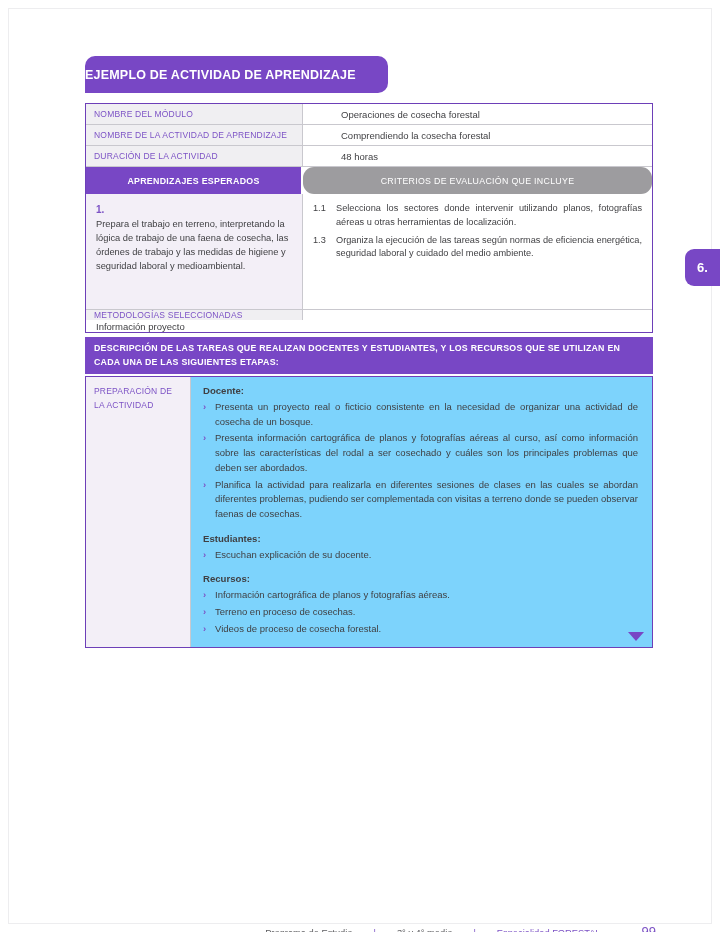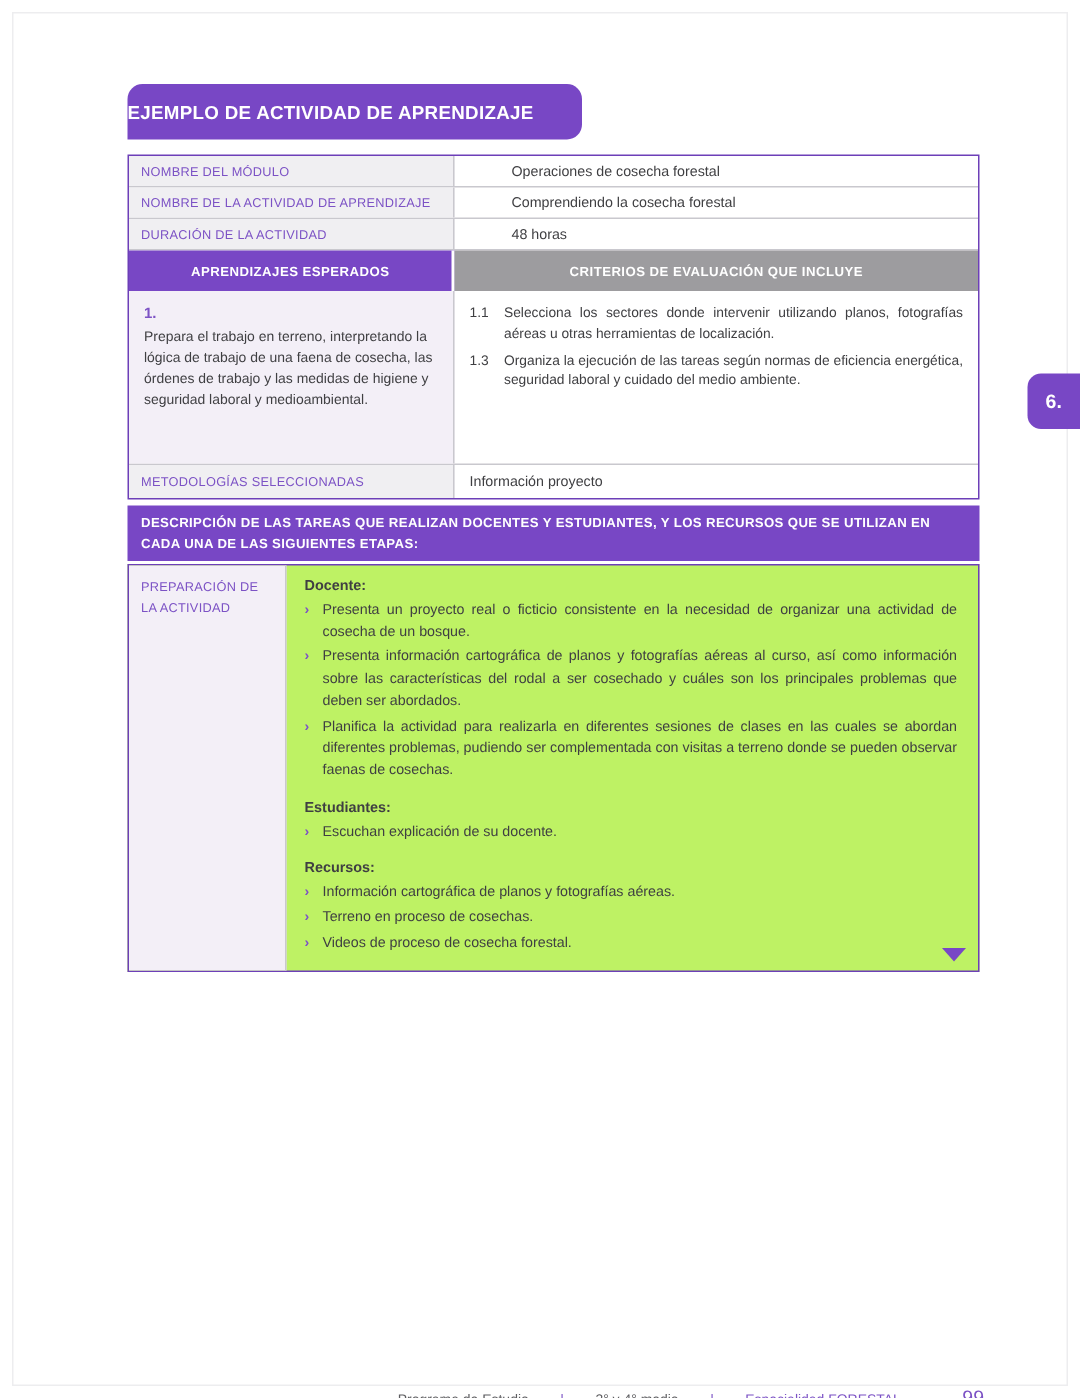--- a/index.html
+++ b/index.html
@@ -39,47 +39,47 @@
     font-size:8.5px;display:flex;align-items:center;padding:0 8px;
     border-right:1px solid var(--line_gray);letter-spacing:.2px;
   }
   .ival{flex:1;color:var(--text_dark);font-size:9.5px;display:flex;align-items:center;padding:0 10px;}
   .hdr-row{display:flex;height:27px;}
   .hdr-left{
     width:217px;background:var(--accent);color:#fff;font-size:8.8px;font-weight:bold;
     display:flex;align-items:center;justify-content:center;border-right:2px solid #fff;letter-spacing:.3px;
   }
   .hdr-right{
-    flex:1;background:var(--header_gray);color:#fff;font-size:8.8px;font-weight:bold;
-    display:flex;align-items:center;justify-content:center;letter-spacing:.3px;
+    flex:1;background:var(--header_gray);color:#fff;font-size:8.8px;font-weight:normal;
+    display:flex;align-items:center;justify-content:center;letter-spacing:.3px;border-radius:11px;
   }
   .content-row{display:flex;min-height:116px;border-bottom:1px solid var(--line_gray);}
   .content-left{
     width:217px;background:var(--lavender_bg);border-right:1px solid var(--line_gray);
     padding:8px 10px;color:var(--text_dark);font-size:9.3px;line-height:1.5;
   }
   .ae-number{color:var(--purple_text);font-weight:bold;font-size:10px;margin-bottom:1px;}
   .content-right{flex:1;padding:8px 10px 6px 10px;}
   .crit-item{display:flex;margin-bottom:4px;}
   .crit-num{width:23px;flex:none;color:var(--text_dark);font-size:9.2px;line-height:1.5;}
   .crit-text{flex:1;color:var(--text_dark);font-size:9.2px;line-height:1.5;text-align:justify;}
-  .meth-row{display:flex;height:22px;}
+  .meth-row{display:flex;height:22px;flex-direction:column;}
   .meth-row .ilabel,.meth-row .ival{border-bottom:none;}
 
   
   .desc-bar{
     position:absolute;left:85px;top:337px;width:568px;
     background:var(--accent);color:#fff;font-weight:bold;font-size:8.8px;
     padding:5px 9px;line-height:1.55;letter-spacing:.25px;
   }
 
   
   .prep-table{
     position:absolute;left:85px;top:376px;width:568px;height:272px;
-    border:1px solid var(--accent_dark);display:flex;background:#bef264;
+    border:1px solid var(--accent_dark);display:flex;background:#7dd3fc;
   }
   .prep-label{
     width:105px;background:var(--lavender_bg);color:var(--purple_text);
     font-size:8.5px;padding:8px 6px 0 8px;line-height:1.6;letter-spacing:.2px;
     border-right:1px solid var(--line_gray);
   }
   .prep-content{flex:1;padding:8px 14px 8px 12px;position:relative;}
   .sec-heading{font-weight:bold;color:var(--text_dark);font-size:9.6px;margin-bottom:4px;}
   .sec-gap{margin-top:11px;}
   .bullet{display:flex;margin-bottom:2px;}

